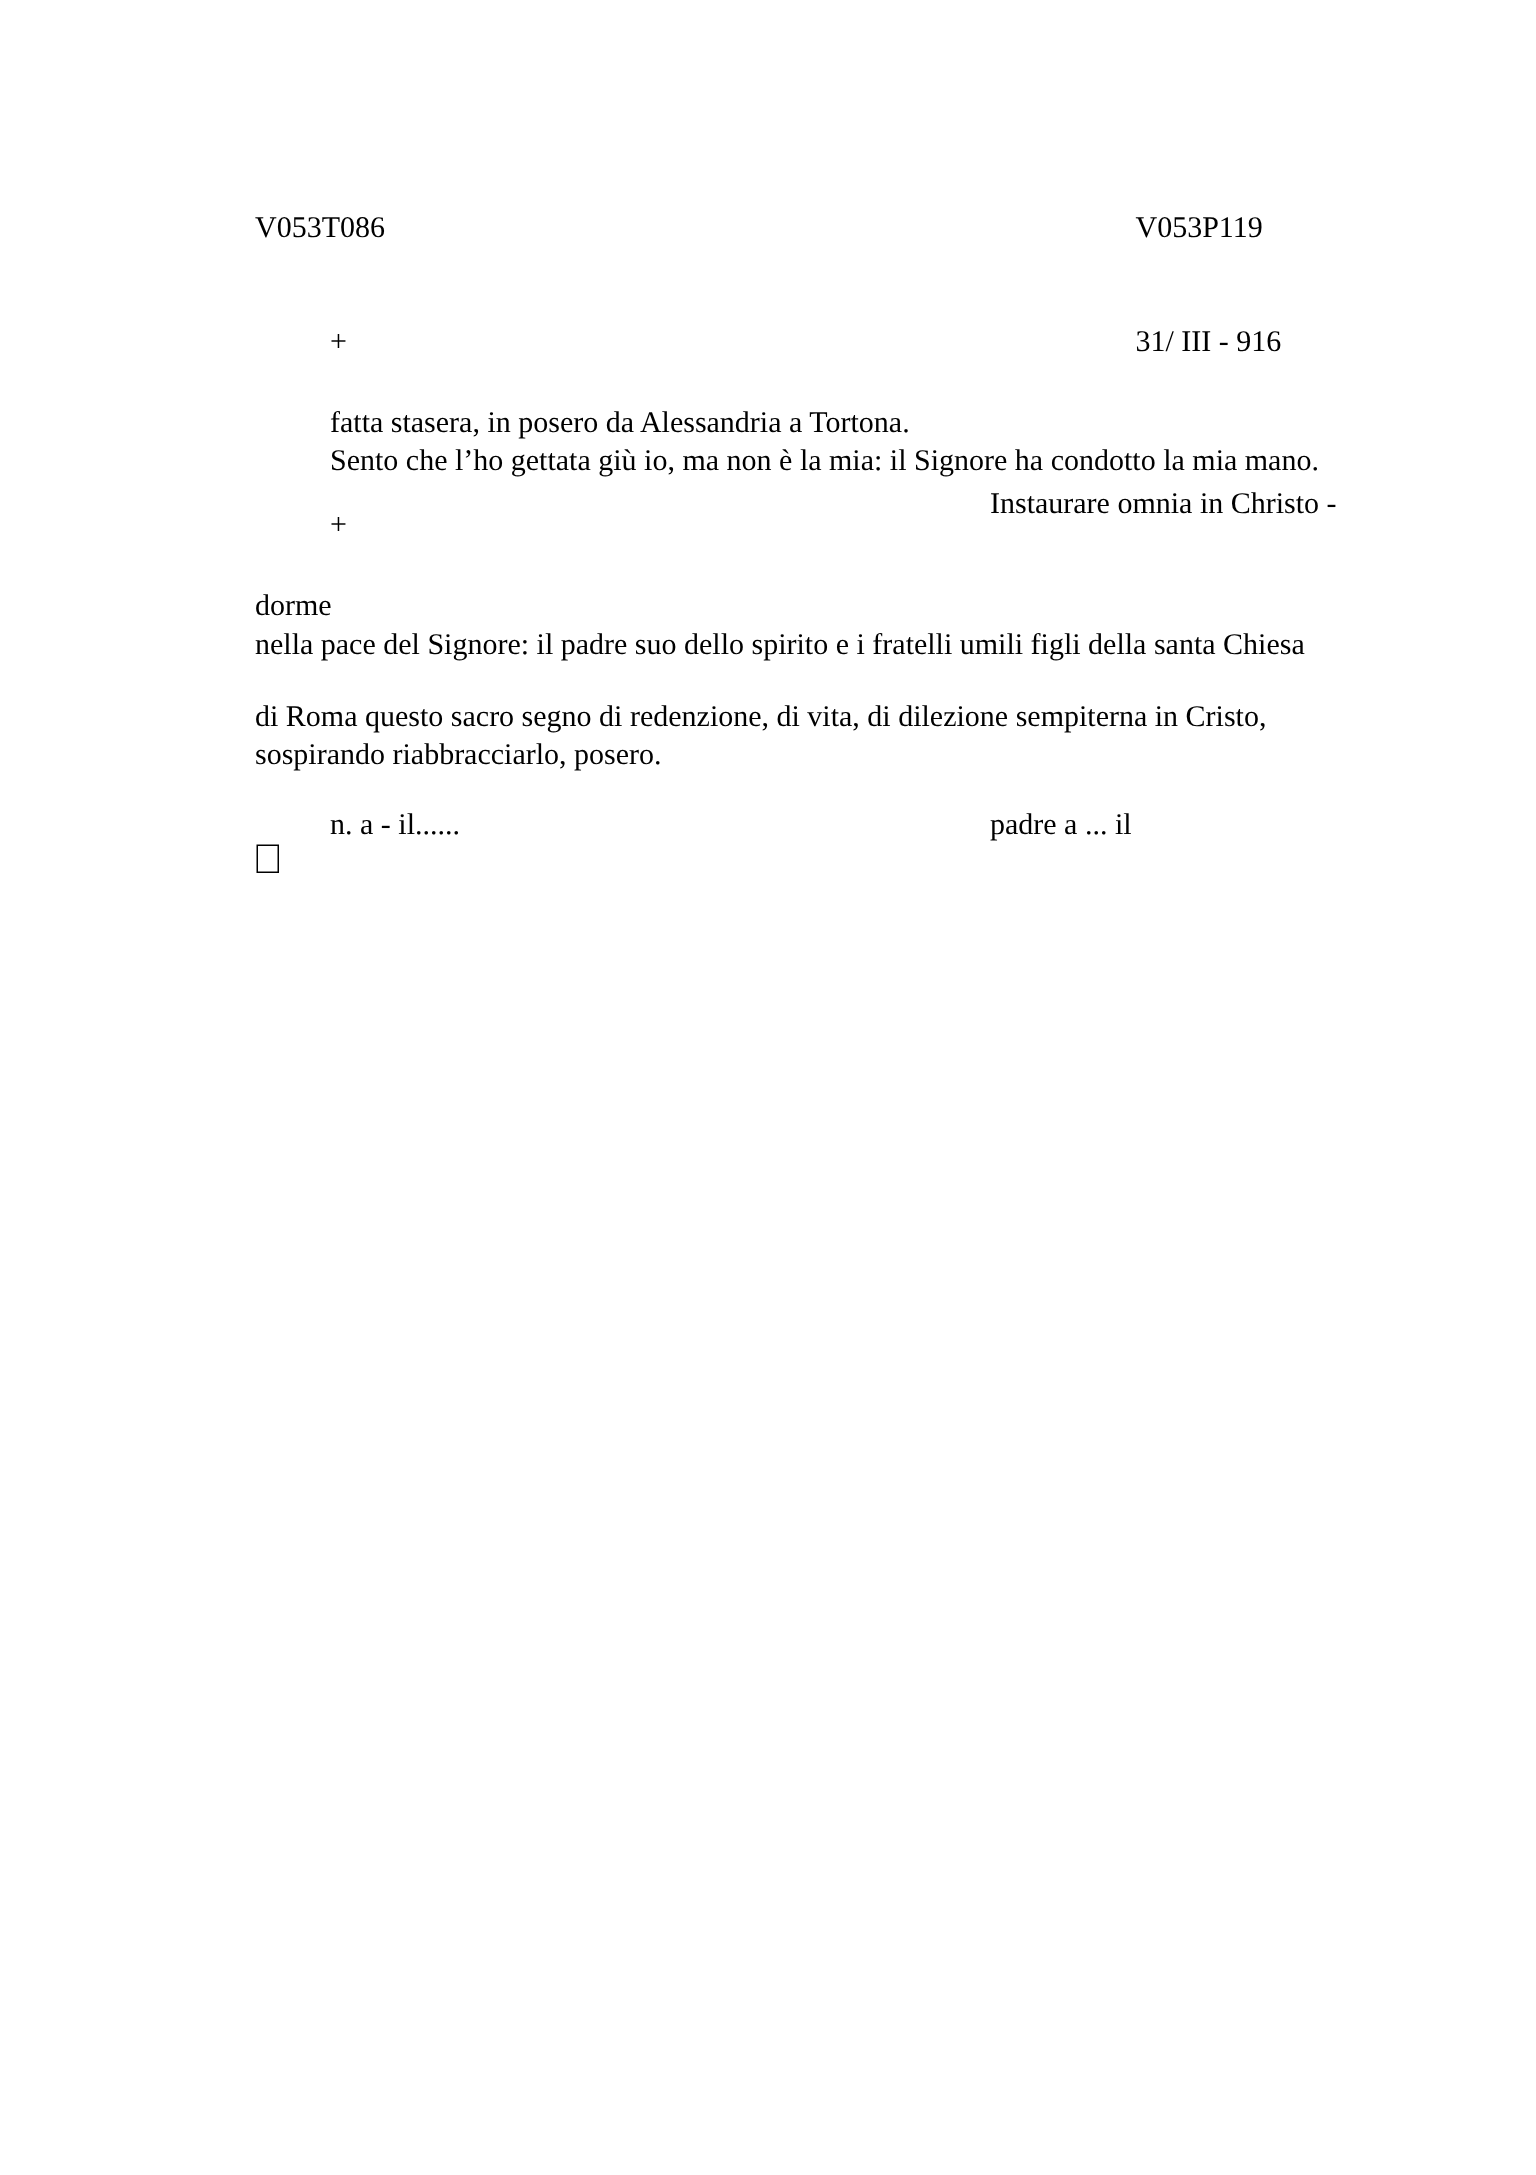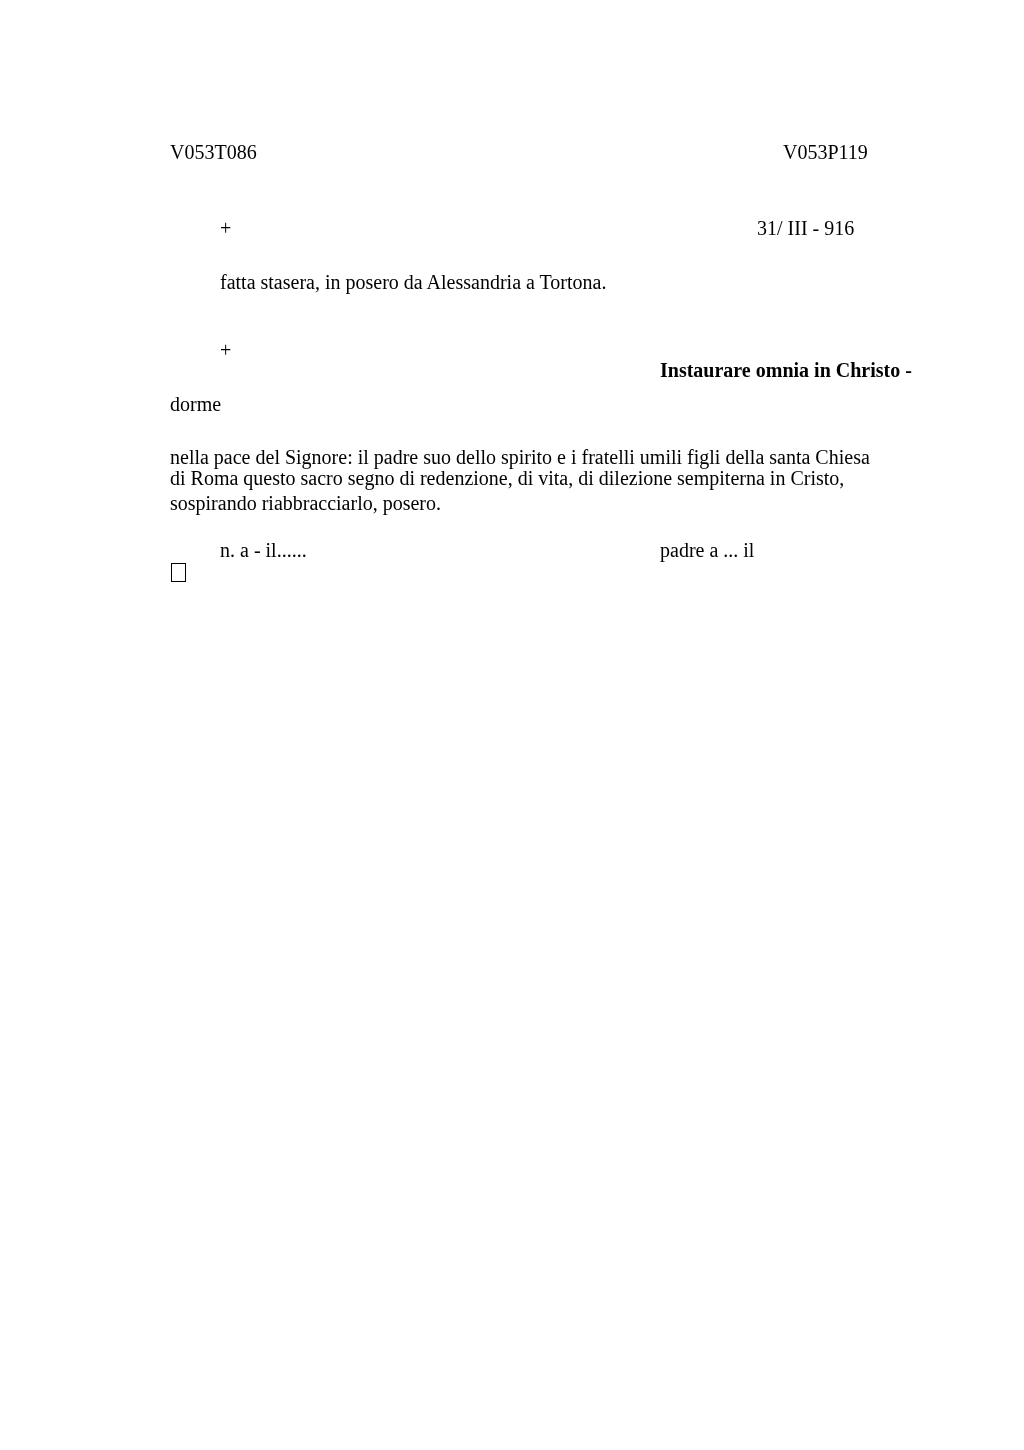--- a/index.html
+++ b/index.html
@@ -18,34 +18,34 @@
     font-size: 20px;
     line-height: 25px;
     overflow: hidden;
   }
   .line {
     position: absolute;
     white-space: pre;
   }
   
   .code-left   { left: 170px; top: 140px; }
-  .code-right  { left: 783px; top: 140px; }
+  .code-right  { left: 757px; top: 140px; }
   
   .cross-1     { left: 220px; top: 216px; }
   .entry-date  { left: 757px; top: 216px; }
   
   .note-1      { left: 220px; top: 270px; }
   .note-2      { left: 220px; top: 295px; }
   
   .cross-2     { left: 220px; top: 338px; }
-  .motto       { left: 660px; top: 358px; font-weight: bold; }
+  .motto       { left: 660px; top: 324px; }
   
   .ep-1        { left: 220px; top: 391px; }
   .ep-2        { left: 170px; top: 392px; }
-  .ep-3        { left: 170px; top: 445px; }
+  .ep-3        { left: 170px; top: 418px; }
   .ep-4        { left: 170px; top: 466px; }
   .ep-5        { left: 170px; top: 491px; }
   
   .birth       { left: 220px; top: 538px; }
   .death       { left: 660px; top: 538px; }
   
   .square-marker {
     position: absolute;
     left: 171px;
     top: 563px;
@@ -60,20 +60,21 @@
 
 <div class="page">
 
   <div class="line code-left">V053T086</div>
   <div class="line code-right">V053P119</div>
 
   <div class="line cross-1">+</div>
   <div class="line entry-date">31/ III - 916</div>
 
   <div class="line note-1">fatta stasera, in posero da Alessandria a Tortona.</div>
+  <div class="line note-2">Sento che l’ho gettata giù io, ma non è la mia: il Signore ha condotto la mia mano.</div>
 
   <div class="line cross-2">+</div>
   <div class="line motto">Instaurare omnia in Christo -</div>
 
   <div class="line ep-2">dorme</div>
   <div class="line ep-3">nella pace del Signore: il padre suo dello spirito e i fratelli umili figli della santa Chiesa</div>
   <div class="line ep-5">sospirando riabbracciarlo, posero.</div>
   <div class="line ep-4">di Roma questo sacro segno di redenzione, di vita, di dilezione sempiterna in Cristo,</div>
 
   <div class="line birth">n. a - il......</div>

